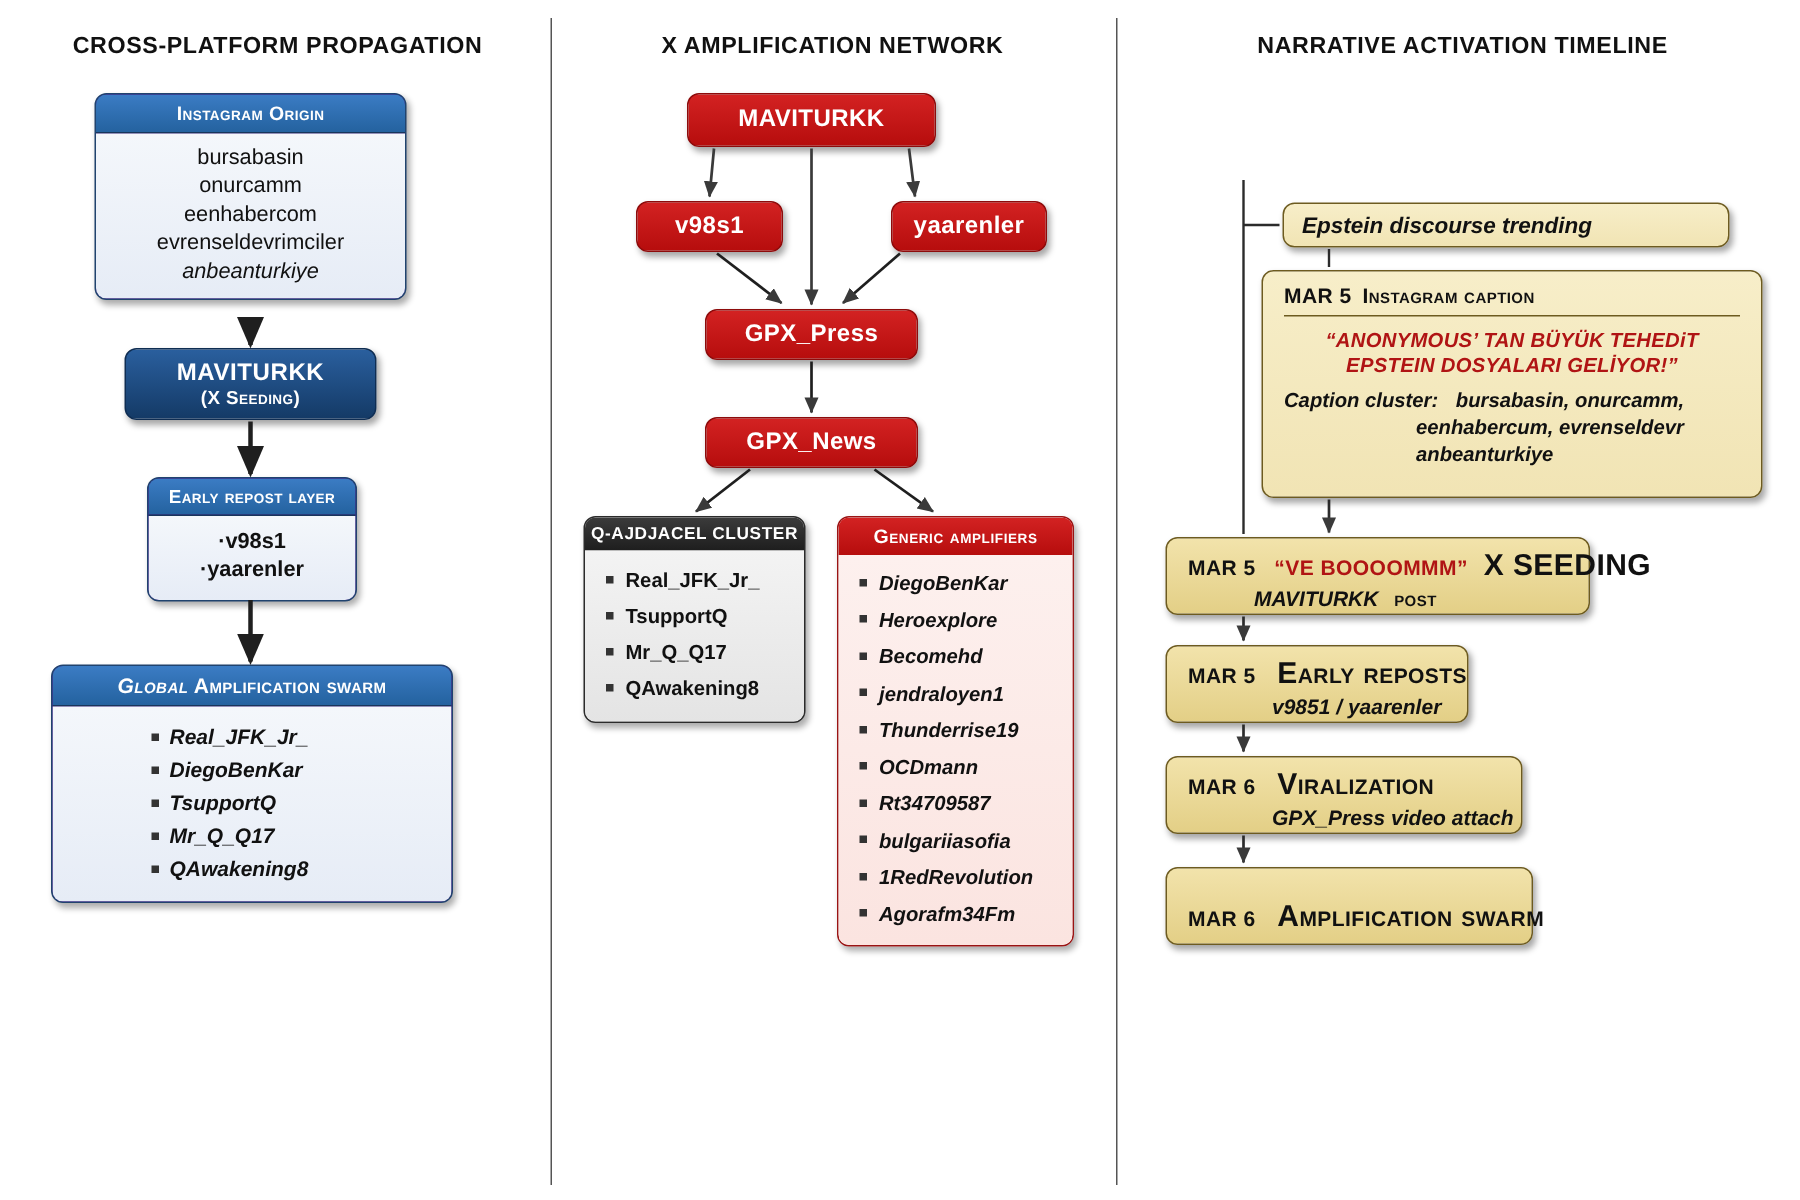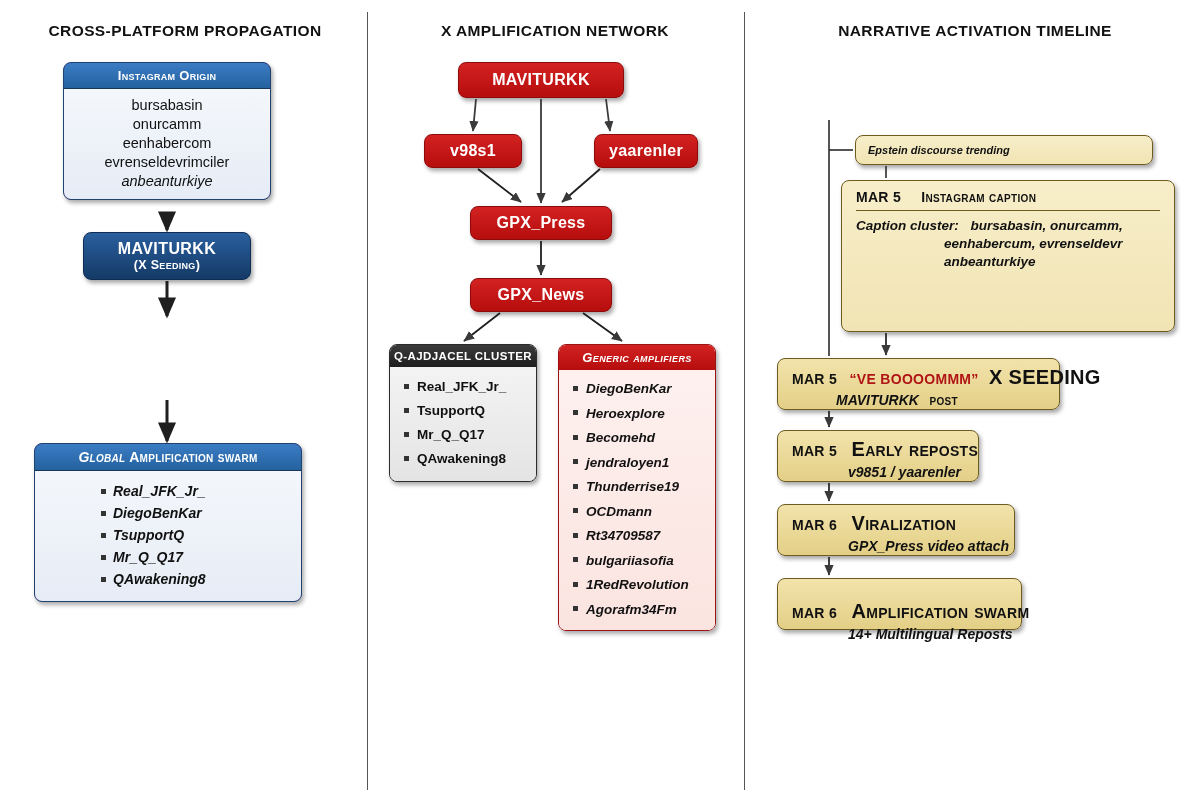--- a/index.html
+++ b/index.html
@@ -74,40 +74,40 @@
   .bul-plain{font-size:13.5px;line-height:24px;font-weight:bold;color:#111;padding-left:6px;}
   .bul-plain .sq{display:inline-block;width:5px;height:5px;background:#333;
            vertical-align:middle;margin-right:8px;margin-bottom:2px;}
 
   
   .card-red{position:absolute;box-sizing:border-box;border:1.5px solid #9a1414;
         border-radius:8px;overflow:hidden;
         box-shadow:2px 3px 4px rgba(0,0,0,.33);}
   .hd-red{background:linear-gradient(#d32222,#b60d0d);color:#fff;
         font-weight:bold;font-size:13px;text-align:center;padding:5px 4px;
-        font-variant:small-caps;letter-spacing:.4px;font-style:italic;}
+        font-variant:small-caps;letter-spacing:.4px;}
   .bd-pink{background:linear-gradient(#fdf0ee,#fbe4e0);padding:7px 8px 8px;}
   .bul-red{font-size:13.5px;line-height:24.5px;font-weight:bold;font-style:italic;
            color:#111;padding-left:6px;}
   .bul-red .sq{display:inline-block;width:5px;height:5px;background:#333;
            vertical-align:middle;margin-right:8px;margin-bottom:2px;}
 
   
   .tl{
     position:absolute;box-sizing:border-box;border-radius:8px;
     background:linear-gradient(#f2e3ab,#e3cf86);
     border:1.5px solid #6d5b20;
     box-shadow:2px 3px 4px rgba(0,0,0,.35);
     padding:6px 12px;
   }
   .tl-light{background:linear-gradient(#f7eec9,#f1e4b4);}
   .tl.head{display:flex;align-items:center;justify-content:center;
            font-weight:bold;font-size:14px;letter-spacing:.3px;}
   .tl.note{display:flex;align-items:center;
-           font-style:italic;font-weight:bold;font-size:11px;}
+           font-style:italic;font-weight:bold;font-size:15px;}
   .tl-date{font-weight:bold;font-size:14px;letter-spacing:.3px;}
   .tl-title{font-weight:bold;font-size:20px;letter-spacing:.3px;}
   .tl-sub{font-style:italic;font-weight:bold;font-size:14px;}
   .tl-row1{white-space:nowrap;}
   .tl-row2{margin-top:2px;padding-left:56px;white-space:nowrap;}
   .red-txt{color:#b01414;}
   .smallcaps{font-variant:small-caps;}
 
   .cap-hd{font-weight:bold;font-size:14px;letter-spacing:.3px;
           border-bottom:1.5px solid #6d5b20;padding-bottom:5px;}
@@ -140,20 +140,27 @@
       <div class="plain-line">evrenseldevrimciler</div>
       <div class="plain-line ital">anbeanturkiye</div>
     </div>
   </div>
 
   <div class="solid navy" style="left:83px;top:232px;width:168px;height:48px;">
     <span class="l1">MAVITURKK</span>
     <span class="l2">(X Seeding)</span>
   </div>
 
+  <div class="card" style="left:98px;top:318px;width:140px;">
+    <div class="card-hd" style="font-size:12.5px;">Early repost layer</div>
+    <div class="card-bd" style="padding:8px 8px 10px;">
+      <div class="plain-line" style="font-weight:bold;">·v98s1</div>
+      <div class="plain-line" style="font-weight:bold;">·yaarenler</div>
+    </div>
+  </div>
 
   <div class="card" style="left:34px;top:443px;width:268px;">
     <div class="card-hd" style="font-size:14px;">
       <i>Global</i>
       <span>Amplification swarm</span>
     </div>
     <div class="card-bd" style="padding:9px 8px 11px 62px;">
       <div class="bul"><span class="sq"></span><span>Real_JFK_Jr_</span></div>
       <div class="bul"><span class="sq"></span><span>DiegoBenKar</span></div>
       <div class="bul"><span class="sq"></span><span>TsupportQ</span></div>
@@ -209,21 +216,25 @@
   </div>
 
 
   <div class="tl note tl-light" style="left:855px;top:135px;width:298px;height:30px;">
     <span>Epstein discourse trending</span>
   </div>
 
   <div class="tl tl-light" style="left:841px;top:180px;width:334px;height:152px;padding:8px 14px;">
     <div class="cap-hd">
       <span>MAR 5</span>
-      <span class="smallcaps" style="margin-left:16px;">Instagram caption</span>
+      <span class="smallcaps" style="margin-left:3px;">Instagram caption</span>
+    </div>
+    <div class="cap-quote">
+      <div>“ANONYMOUS’ TAN BÜYÜK TEHEDiT</div>
+      <div>EPSTEIN DOSYALARI GELİYOR!”</div>
     </div>
     <div class="cap-cluster">
       <span>Caption cluster:</span>
       <span style="margin-left:8px;">bursabasin, onurcamm,</span>
       <span class="ind">eenhabercum, evrenseldevr</span>
       <span class="ind">anbeanturkiye</span>
     </div>
   </div>
 
   <div class="tl" style="left:777px;top:358px;width:283px;height:52px;padding:7px 14px;">
@@ -255,23 +266,20 @@
     </div>
     <div class="tl-row2">
       <span class="tl-sub">GPX_Press video attach</span>
     </div>
   </div>
 
   <div class="tl" style="left:777px;top:578px;width:245px;height:52px;padding:21px 14px;">
     <div class="tl-row1">
       <span class="tl-date">MAR 6</span>
       <span class="tl-title smallcaps" style="margin-left:10px;">Amplification swarm</span>
-    </div>
-    <div class="tl-row2">
-      <span class="tl-sub">14+ Multilingual Reposts</span>
     </div>
   </div>
 
   <svg class="ovl">
     <defs>
       <marker id="ah" markerWidth="9" markerHeight="9" refX="6.2" refY="3" orient="auto">
         <path d="M0,0 L7,3 L0,6 z" fill="#1f1f1f"></path>
       </marker>
       <marker id="ahs" markerWidth="8" markerHeight="8" refX="5.6" refY="2.6" orient="auto">
         <path d="M0,0 L6,2.6 L0,5.2 z" fill="#3a3a3a"></path>

